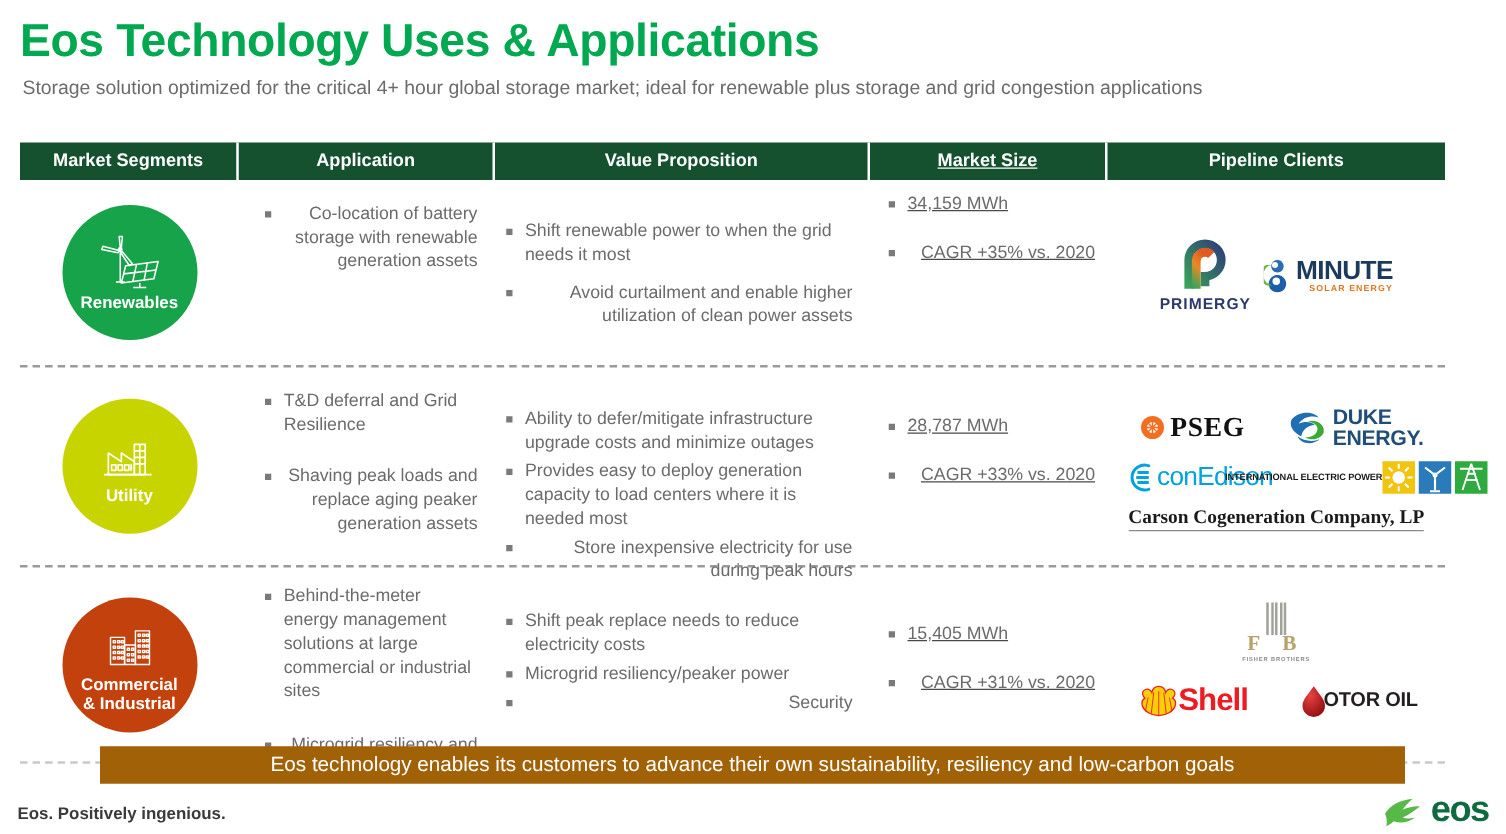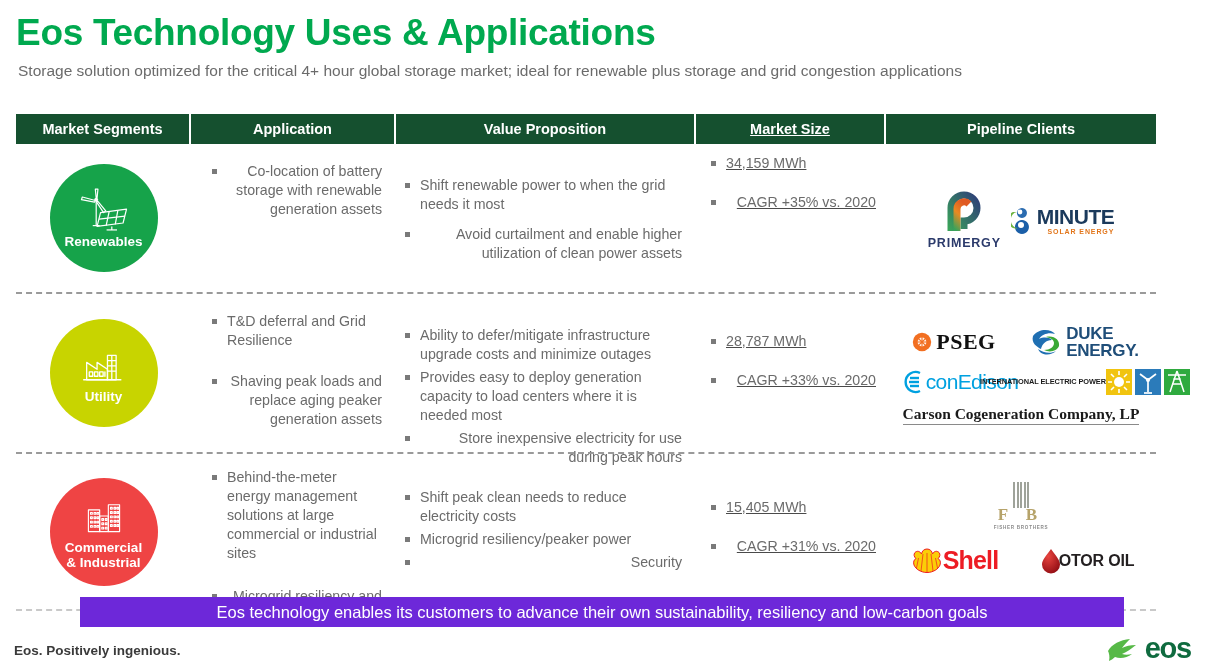--- a/index.html
+++ b/index.html
@@ -268,21 +268,21 @@
     margin-left: -5px;
   }
 
   
   .banner {
     position: absolute;
     left: 80px;
     top: 597px;
     width: 1044px;
     height: 30px;
-    background: #6d28d9;
+    background: #a16207;
     color: #ffffff;
     font-size: 16.5px;
     display: flex;
     align-items: center;
     justify-content: center;
     text-align: center;
   }
   .tagline {
     position: absolute;
     left: 14px;
@@ -527,21 +527,21 @@
 
       </div>
     </div>
   </div>
 
   <div class="divider"></div>
 
   <div class="trow" style="height:155px">
 
     <div class="cell col-1 seg-cell">
-      <div class="seg-circle" style="background:#ef4444">
+      <div class="seg-circle" style="background:#c2410c">
         <svg class="seg-icon" viewBox="0 0 60 50">
           <g fill="none" stroke="#ffffff" stroke-width="1.3" stroke-linejoin="round">
             <rect x="12" y="18" width="13" height="25"></rect>
             <rect x="25" y="25" width="10" height="18"></rect>
             <rect x="35" y="12" width="13" height="31"></rect>
             <path d="M14.5 21 h2 v2 h-2 z M18.5 21 h2 v2 h-2 z M22 21 h2 v2 h-2 z"></path>
             <path d="M14.5 26 h2 v2 h-2 z M18.5 26 h2 v2 h-2 z M22 26 h2 v2 h-2 z"></path>
             <path d="M14.5 31 h2 v2 h-2 z M18.5 31 h2 v2 h-2 z M22 31 h2 v2 h-2 z"></path>
             <path d="M14.5 36 h2 v2 h-2 z M18.5 36 h2 v2 h-2 z M22 36 h2 v2 h-2 z"></path>
             <path d="M27.5 28 h2 v2 h-2 z M31.5 28 h2 v2 h-2 z"></path>
@@ -561,21 +561,21 @@
 
     <div class="cell col-2 app-cell" style="padding-top:14px">
       <ul class="bullets">
         <li style="margin-bottom:24px">Behind-the-meter energy management solutions at large commercial or industrial sites</li>
         <li>Microgrid resiliency and peak shifting</li>
       </ul>
     </div>
 
     <div class="cell col-3 vp-cell" style="padding-top:34px">
       <ul class="bullets tight">
-        <li>Shift peak clean needs to reduce electricity costs</li>
+        <li>Shift peak replace needs to reduce electricity costs</li>
         <li>Microgrid resiliency/peaker power</li>
         <li>Security</li>
       </ul>
     </div>
 
     <div class="cell col-4 ms-cell" style="padding-top:44px">
       <ul class="bullets">
         <li>15,405 MWh</li>
         <li>CAGR +31% vs. 2020</li>
       </ul>

